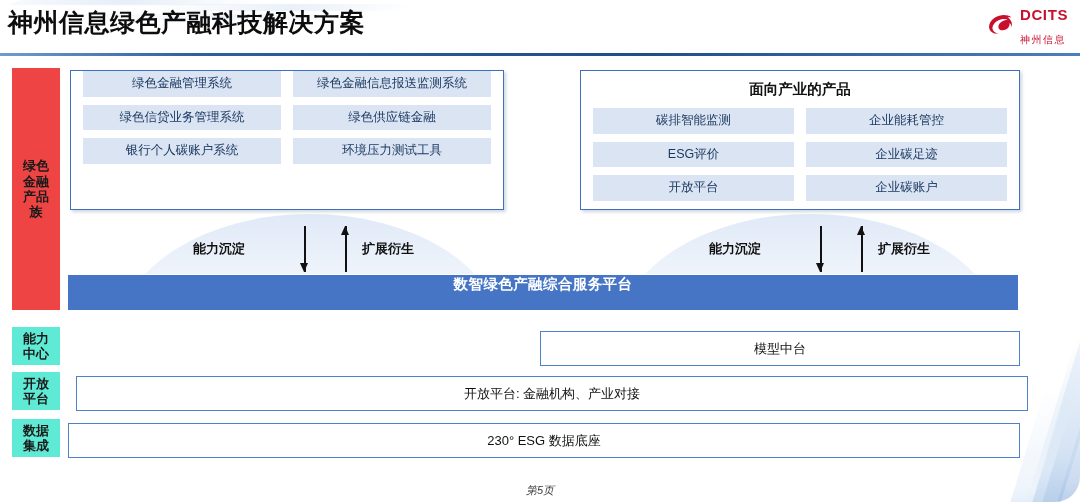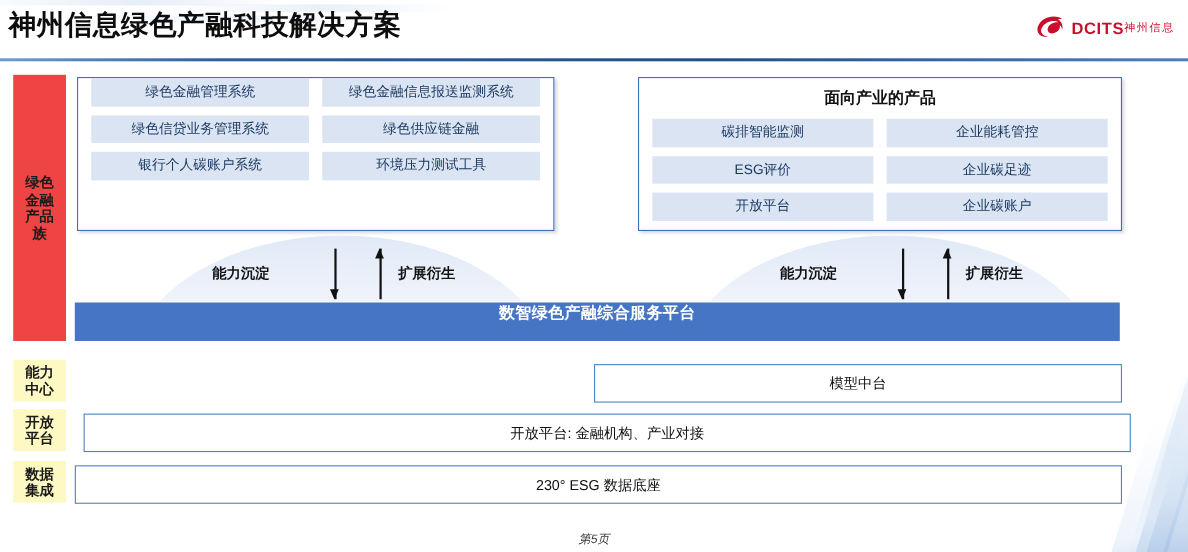--- a/index.html
+++ b/index.html
@@ -2,58 +2,58 @@
 <html><head>
 <meta charset="utf-8">
 <style>
   html,body{margin:0;padding:0;}
   body{
     width:1080px;height:502px;overflow:hidden;
     background:#ffffff;
     font-family:"Liberation Sans","DejaVu Sans",sans-serif;
     position:relative;
   }
-  .slide{position:absolute;inset:0;overflow:hidden;}
+  .slide{position:absolute;inset:0;overflow:hidden;border-radius:25px;}
 
   
   .header{position:absolute;left:0;top:0;width:1080px;height:56px;overflow:hidden;}
   .hdr-deco{position:absolute;left:0;top:0;width:560px;height:54px;overflow:hidden;}
   .hdr-deco i{position:absolute;display:block;background:linear-gradient(90deg,rgba(197,216,240,0) 0%,rgba(173,199,232,.85) 55%,rgba(255,255,255,0) 100%);transform:skewX(-28deg);filter:blur(.3px);}
   .hdr-deco i.c{left:-40px;top:-4px;width:300px;height:9px;opacity:.35;}
   .hdr-deco i.d{left:150px;top:4px;width:260px;height:7px;opacity:.30;}
   .hdr-deco i.e{left:40px;top:14px;width:330px;height:6px;opacity:.22;}
 
   .title{
     position:absolute;left:8px;top:6px;
     font-size:25px;font-weight:bold;color:#0d0d0d;letter-spacing:.5px;
     white-space:nowrap;
   }
 
   .logo{position:absolute;right:12px;top:8px;height:36px;display:flex;align-items:center;gap:5px;}
   .logo-mark{width:28px;height:25px;flex:0 0 auto;}
-  .logo-txt{display:flex;flex-direction:row;line-height:1;}
+  .logo-txt{display:flex;flex-direction:column;line-height:1;gap:11px;}
   .logo-en{font-size:15px;font-weight:bold;color:#c8102e;letter-spacing:.6px;}
   .logo-cn{font-size:10px;color:#c8102e;letter-spacing:1.5px;margin-top:2px;}
 
   .hr{position:absolute;left:0;top:53px;width:1080px;height:3px;
       background:linear-gradient(90deg,#6e9cd2 0%,#2e5f9e 18%,#1f4e89 60%,#4b7fbe 100%);}
 
   
   .swoosh{position:absolute;right:0;bottom:0;width:120px;height:215px;overflow:hidden;pointer-events:none;}
   .swoosh i{position:absolute;display:block;transform:skewX(-17deg);border-radius:2px;}
   .swoosh i.s1{right:-10px;bottom:-30px;width:30px;height:250px;background:linear-gradient(180deg,rgba(255,255,255,0) 0%,rgba(196,216,239,.75) 70%,rgba(150,183,224,.85) 100%);}
   .swoosh i.s2{right:14px;bottom:-30px;width:16px;height:215px;background:linear-gradient(180deg,rgba(255,255,255,0) 10%,rgba(223,234,247,.9) 70%,rgba(186,209,235,.9) 100%);}
   .swoosh i.s3{right:30px;bottom:-30px;width:22px;height:175px;background:linear-gradient(180deg,rgba(255,255,255,0) 15%,rgba(238,244,251,.95) 75%,rgba(205,223,243,.9) 100%);}
   .swoosh i.s4{right:-24px;bottom:-30px;width:26px;height:195px;background:linear-gradient(180deg,rgba(255,255,255,0) 5%,rgba(168,195,230,.6) 75%,rgba(120,160,210,.7) 100%);}
 
   
   .side{position:absolute;display:flex;align-items:center;justify-content:center;
         text-align:center;font-weight:bold;color:#1a1a1a;line-height:1.18;}
   .side.blue{background:#ef4444;}
-  .side.peach{background:#fef9c3;}
+  .side.peach{background:#5eead4;}
   .side-txt{white-space:pre-line;}
 
   
   .panel{position:absolute;border:1.5px solid #3f6fbf;background:#ffffff;
          box-shadow:2px 2px 3px rgba(120,140,170,.35);}
   .panel-title{text-align:center;font-weight:bold;font-size:14.5px;color:#111;
                margin-top:9px;margin-bottom:9px;}
   .chips{display:grid;grid-template-columns:1fr 1fr;gap:8px 12px;padding:0 12px 11px 12px;}
   .chip{background:#dbe4f3;color:#17365d;font-size:12.5px;text-align:center;
         padding:6px 2px 7px 2px;line-height:1;white-space:nowrap;}

